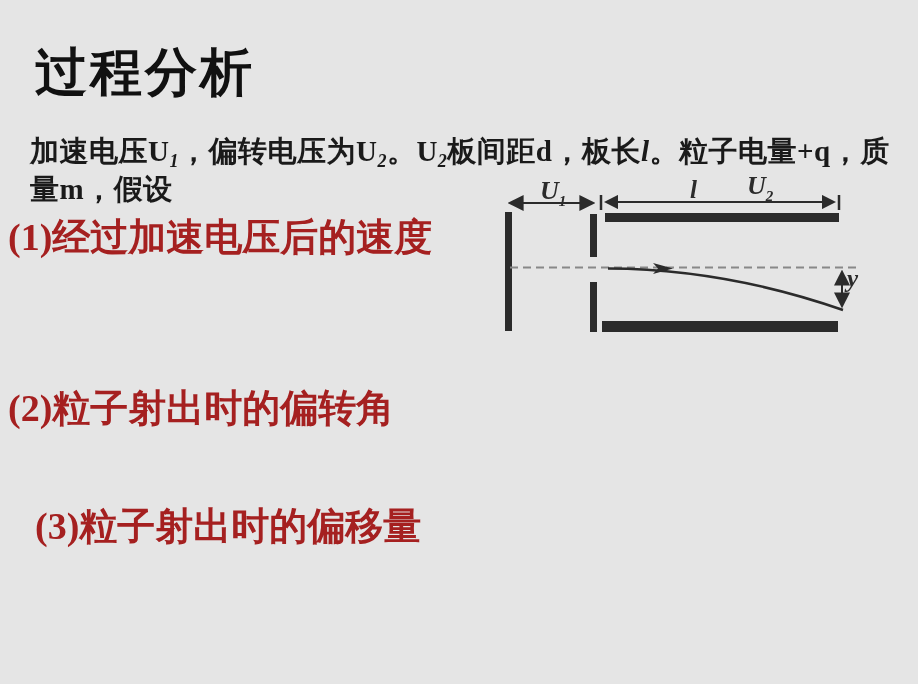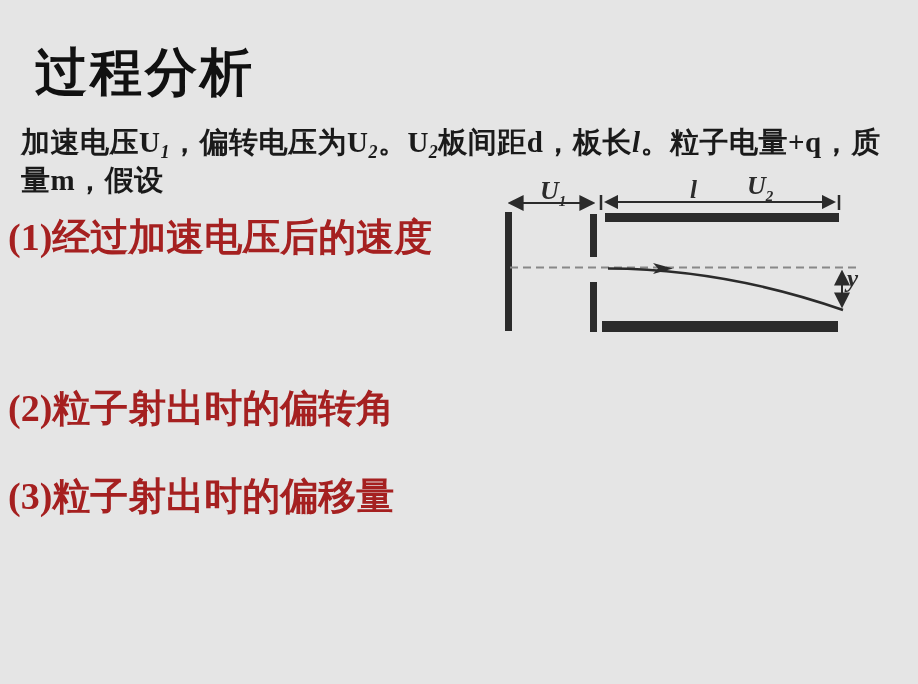--- a/index.html
+++ b/index.html
@@ -12,32 +12,32 @@
     position:absolute;left:35px;top:42px;
     font-family:"Liberation Sans", sans-serif;
     font-weight:900;font-size:52px;line-height:60px;color:#111;
     letter-spacing:3px;white-space:nowrap;
   }
   .intro{
     position:absolute;left:18px;top:120px;width:895px;
     font-size:29px;line-height:38px;font-weight:700;color:#1a1a1a;
     letter-spacing:0.5px;
   }
-  .intro p{margin:3px;}
+  .intro p{margin:12px;}
   .lat{font-family:"Liberation Serif", serif;font-weight:700;}
   .lat.it{font-style:italic;}
   .sub{font-size:18px;vertical-align:-6px;font-style:italic;line-height:0;}
   .question{
     position:absolute;left:8px;
     font-size:38px;line-height:40px;font-weight:700;
     color:#A52020;white-space:nowrap;
   }
   .q1{top:217px;}
   .q2{top:352px;margin-top:36px;}
-  .q3{top:476px;}
+  .q3{top:506px;margin-left:27px;}
   .diagram{position:absolute;left:490px;top:170px;width:428px;height:175px;text-decoration:underline;}
   svg text{font-family:"Liberation Serif", serif;font-weight:700;font-style:italic;fill:#2b2b2b;}
 </style>
 </head>
 <body>
 
 <div class="slide">
 
   <div class="title">过程分析</div>
 

